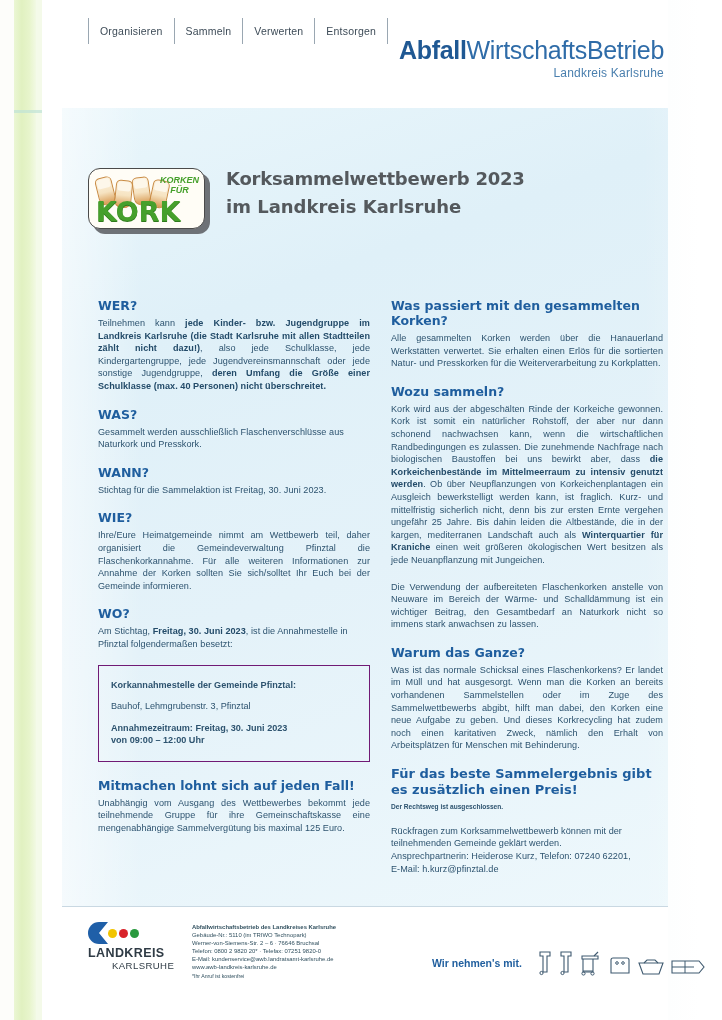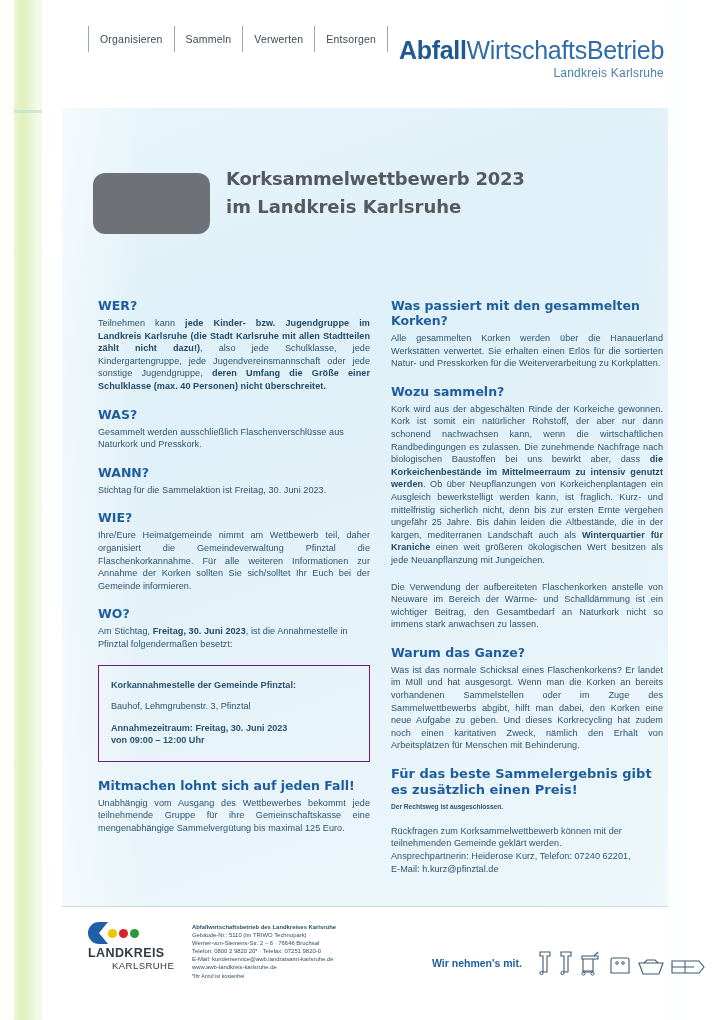--- a/index.html
+++ b/index.html
@@ -83,21 +83,21 @@
     top: 0;
     width: 54px;
     height: 1020px;
     background: linear-gradient(90deg,#fdfefe 0%, #ffffff 60%);
   }
 
   
   .topnav {
     position: absolute;
     left: 88px;
-    top: 24px;
+    top: 16px;
     display: flex;
     align-items: center;
     height: 30px;
   }
   .topnav .divider {
     width: 1px;
     height: 26px;
     background: #9aa7b2;
   }
   .topnav .navitem {
@@ -368,20 +368,41 @@
   </div>
 
   <div class="brand">
     <div class="brand-main"><b>Abfall</b><span class="light">WirtschaftsBetrieb</span></div>
     <div class="brand-sub">Landkreis Karlsruhe</div>
   </div>
 
   <div class="title-wrap">
     <div class="kork-logo">
       <div class="shadow"></div>
+      <div class="card">
+        <div class="cork-row">
+          <div class="cork" style="left:2px; top:2px; transform:rotate(-14deg);">
+              <div class="cap"></div>
+            </div>
+          <div class="cork" style="left:20px; top:5px; transform:rotate(6deg);">
+              <div class="cap"></div>
+            </div>
+          <div class="cork" style="left:38px; top:2px; transform:rotate(-8deg);">
+              <div class="cap"></div>
+            </div>
+          <div class="cork" style="left:56px; top:5px; transform:rotate(12deg);">
+              <div class="cap"></div>
+            </div>
+        </div>
+        <div class="kork-korken">
+          <span>KORKEN</span><br>
+          <span>FÜR</span>
+        </div>
+        <div class="kork-word">KORK</div>
+      </div>
     </div>
     <div class="title-text">
       <div class="title-main">Korksammelwettbewerb 2023</div>
       <div class="title-sub">im Landkreis Karlsruhe</div>
     </div>
   </div>
 
   <div class="columns">
 
     <div class="col">

